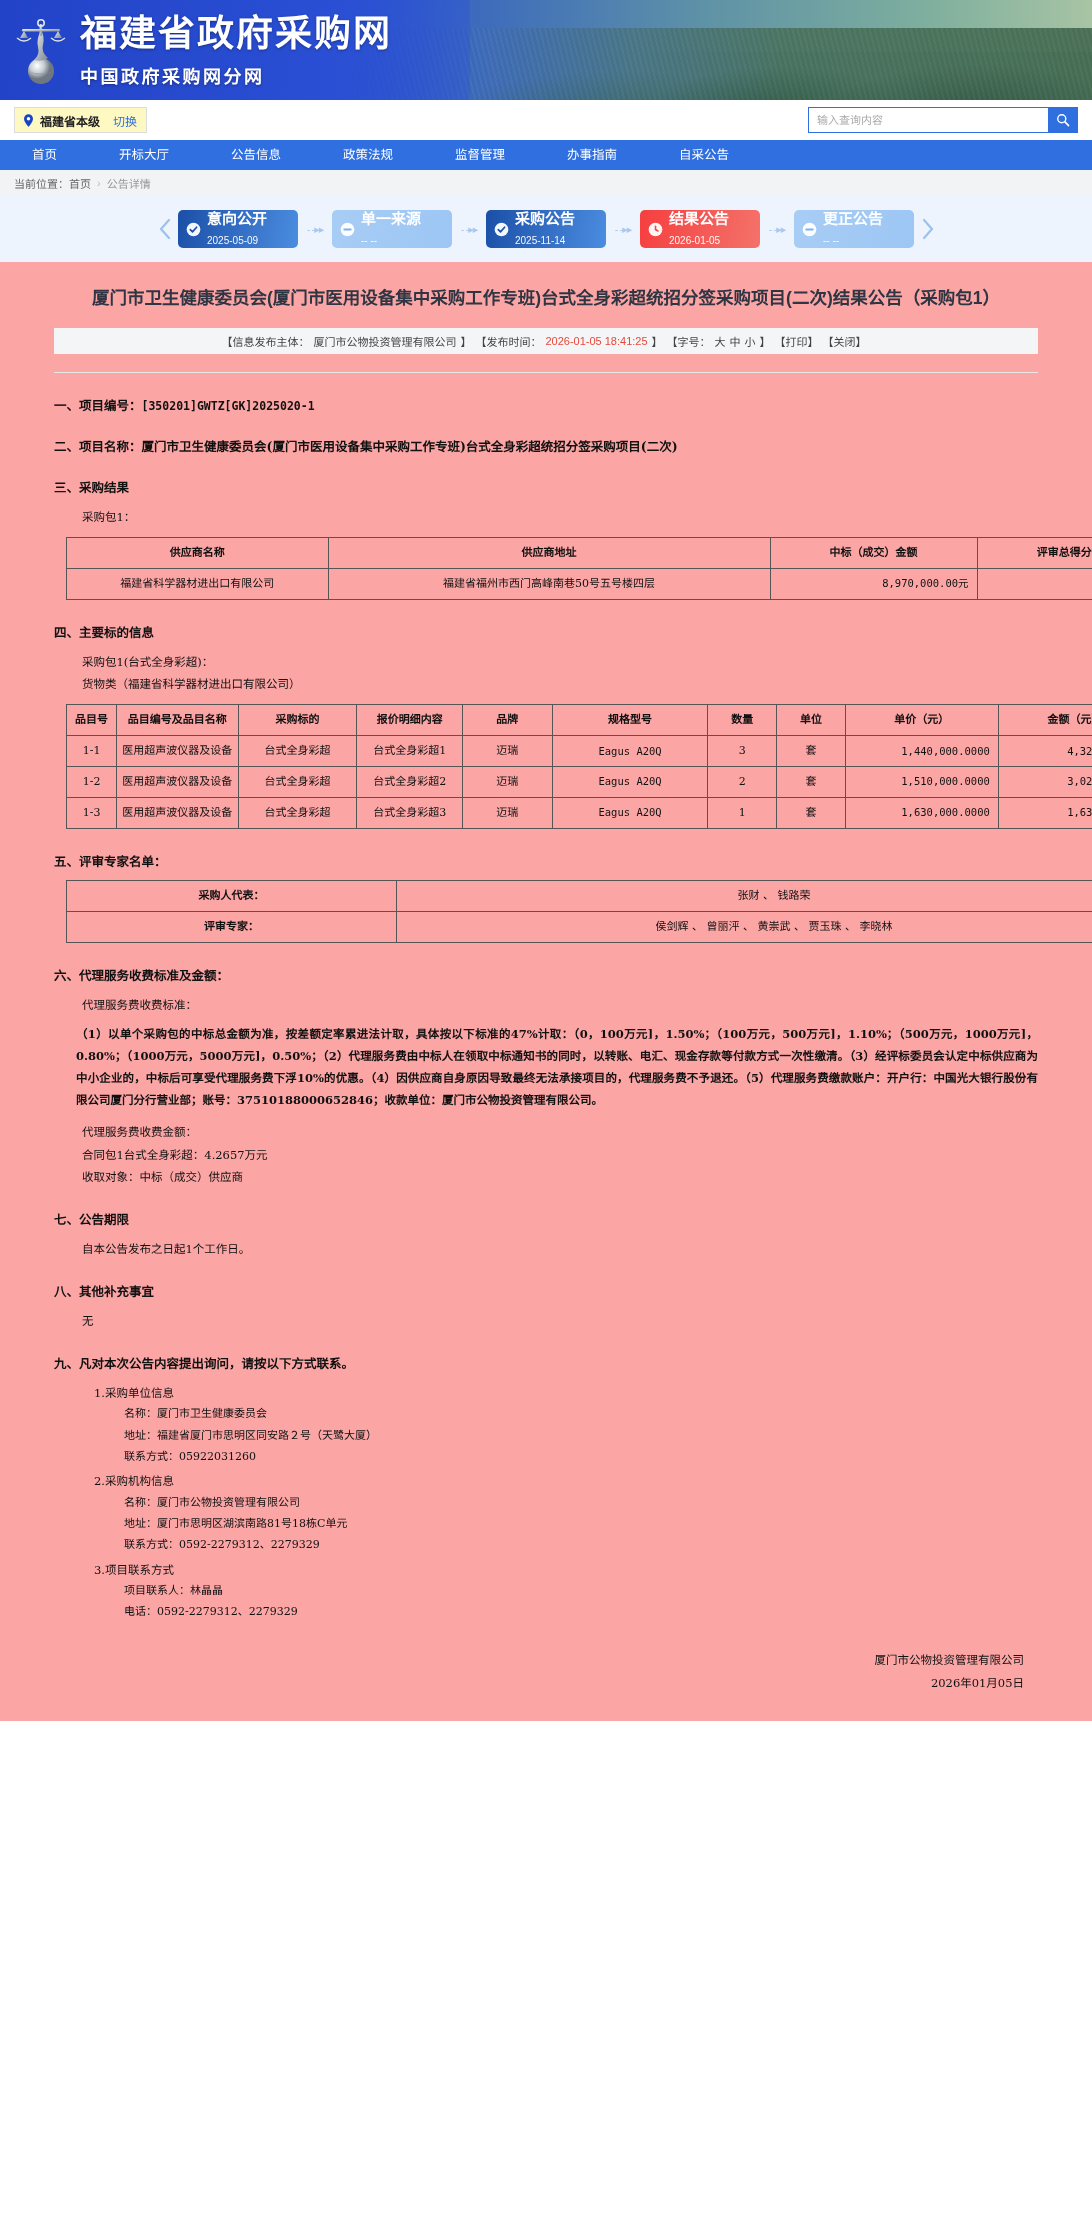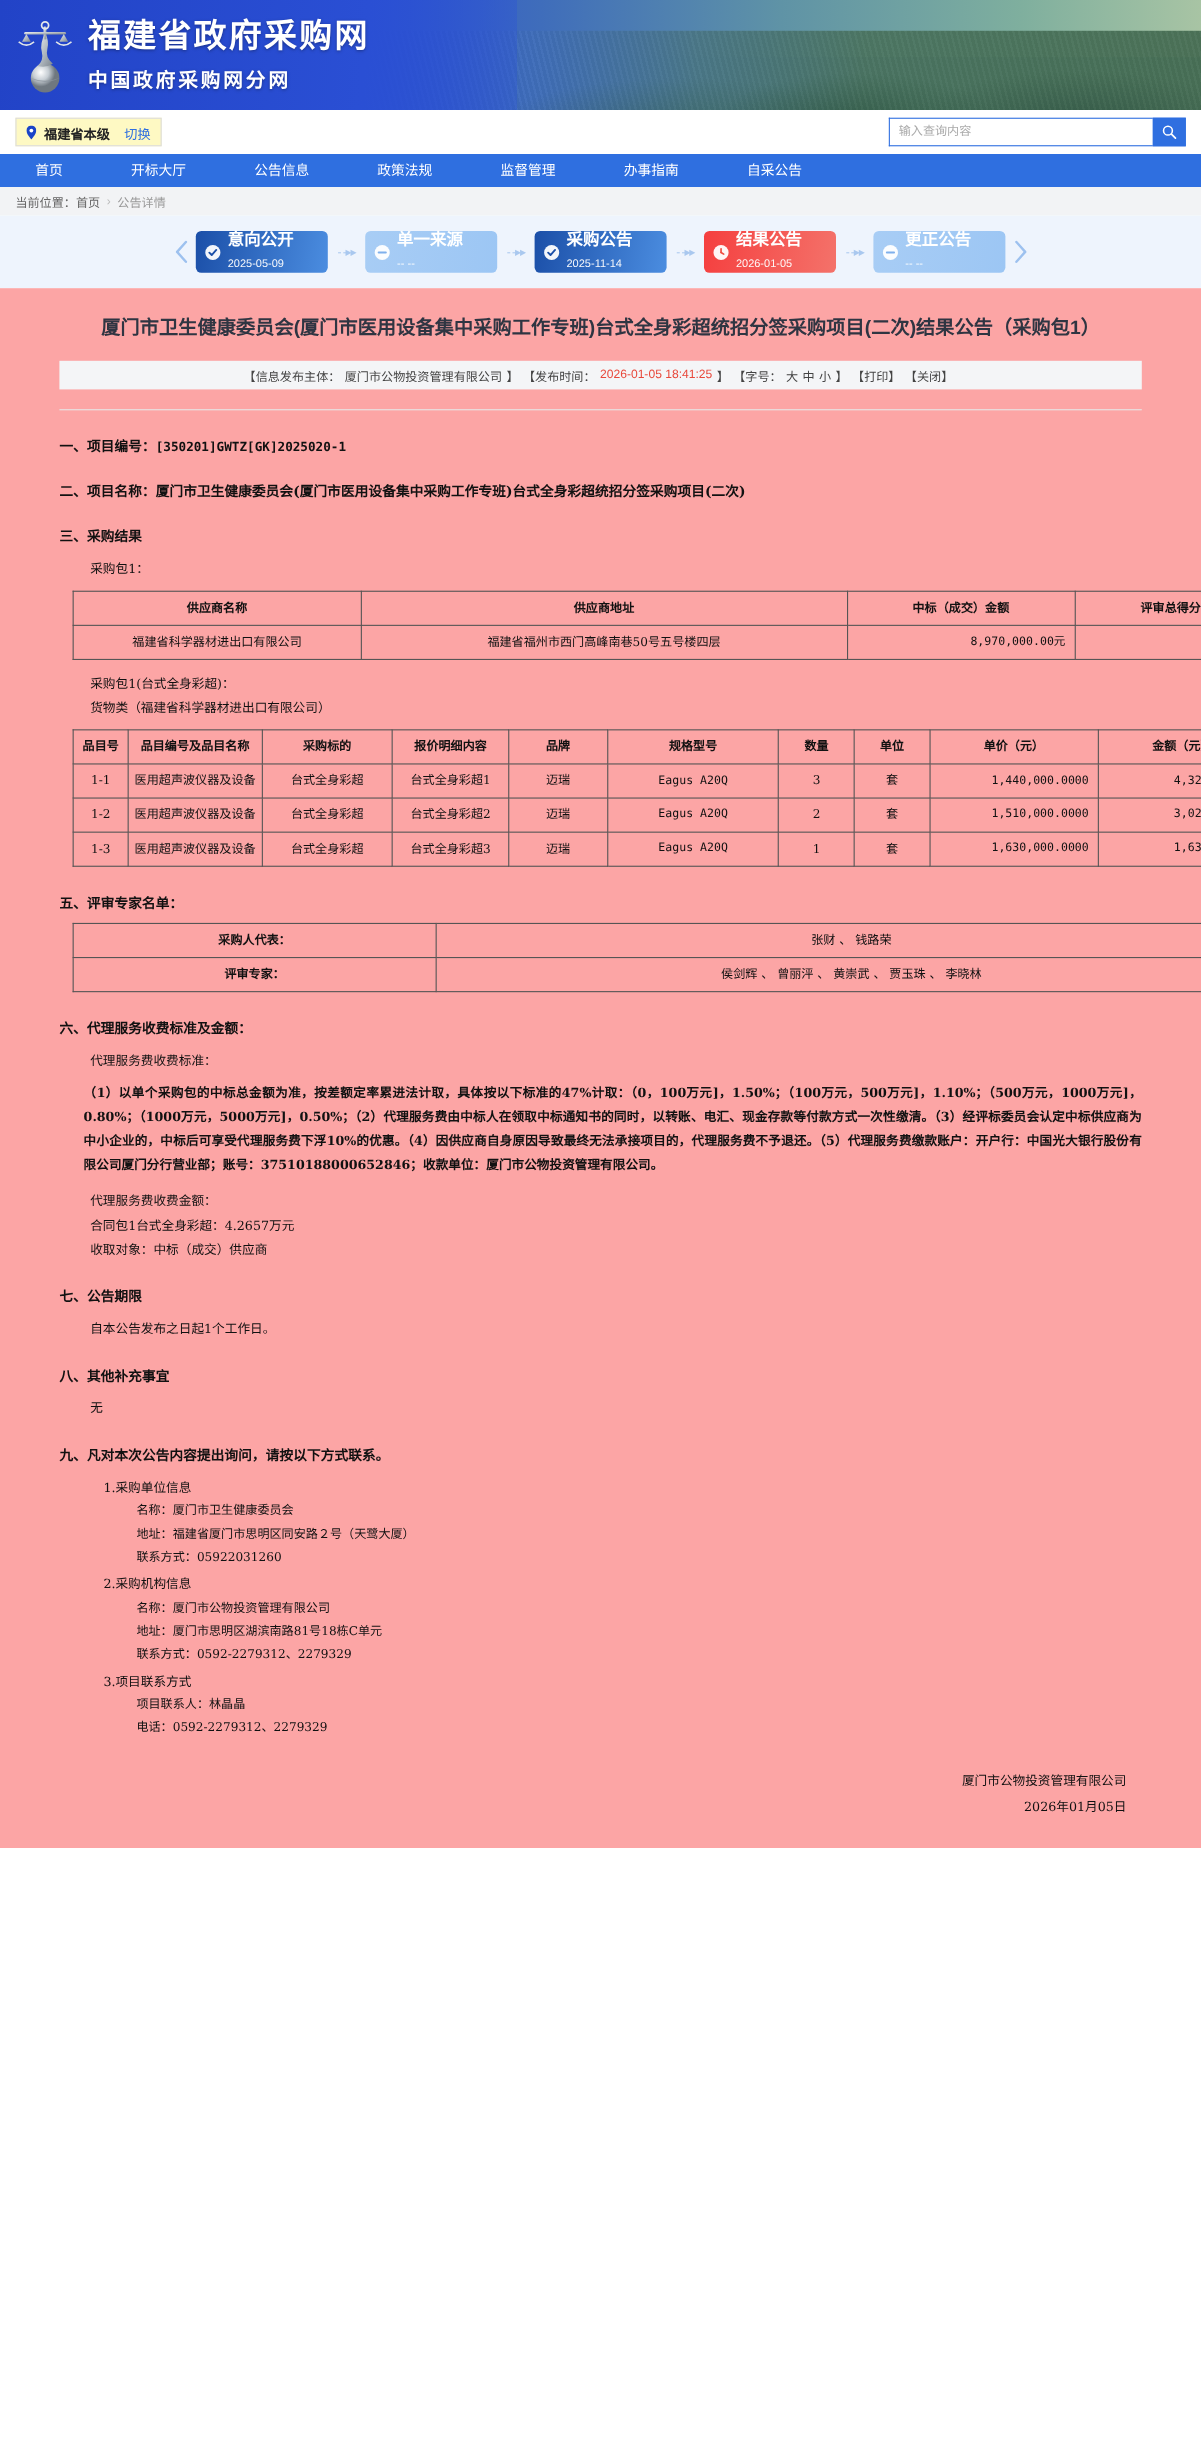--- a/index.html
+++ b/index.html
@@ -47,21 +47,21 @@
     position: relative; width: 1092px; height: 100px;
     display: flex; align-items: center; padding-left: 14px;
   }
   .emblem {
     width: 54px; height: 72px; position: relative; flex: 0 0 54px; margin-right: 12px;
   }
   .emblem svg { width: 54px; height: 72px; display: block; }
 
   .banner-titles { position: relative; }
   .site-title {
-    font-size: 30px; font-weight: bold; color: #ffffff; letter-spacing: 2px;
+    font-size: 37px; font-weight: bold; color: #ffffff; letter-spacing: 2px;
     line-height: 1.18; text-shadow: 0 1px 3px rgba(0,0,0,.35);
     font-family: "DejaVu Sans", "Liberation Sans", sans-serif;
   }
   .site-sub {
     font-size: 18px; font-weight: bold; color: #ffffff; letter-spacing: 2.5px;
     margin-top: 6px; text-shadow: 0 1px 3px rgba(0,0,0,.35);
     font-family: "DejaVu Sans", "Liberation Sans", sans-serif;
   }
 
   
@@ -404,20 +404,21 @@
       <tbody>
         <tr>
           <td>福建省科学器材进出口有限公司</td>
           <td>福建省福州市西门高峰南巷50号五号楼四层</td>
           <td class="num">8,970,000.00元</td>
           <td class="num">94.73</td>
         </tr>
       </tbody>
     </table>
 
+    <div class="sec-h">四、主要标的信息</div>
     <div class="p-ind">采购包1(台式全身彩超)：</div>
     <div class="p-ind" style="margin-top:2px">货物类（福建省科学器材进出口有限公司）</div>
 
     <table class="gtab">
       <thead>
         <tr>
           <th style="width:38px">品目号</th>
           <th style="width:92px">品目编号及品目名称</th>
           <th style="width:90px">采购标的</th>
           <th style="width:80px">报价明细内容</th>

